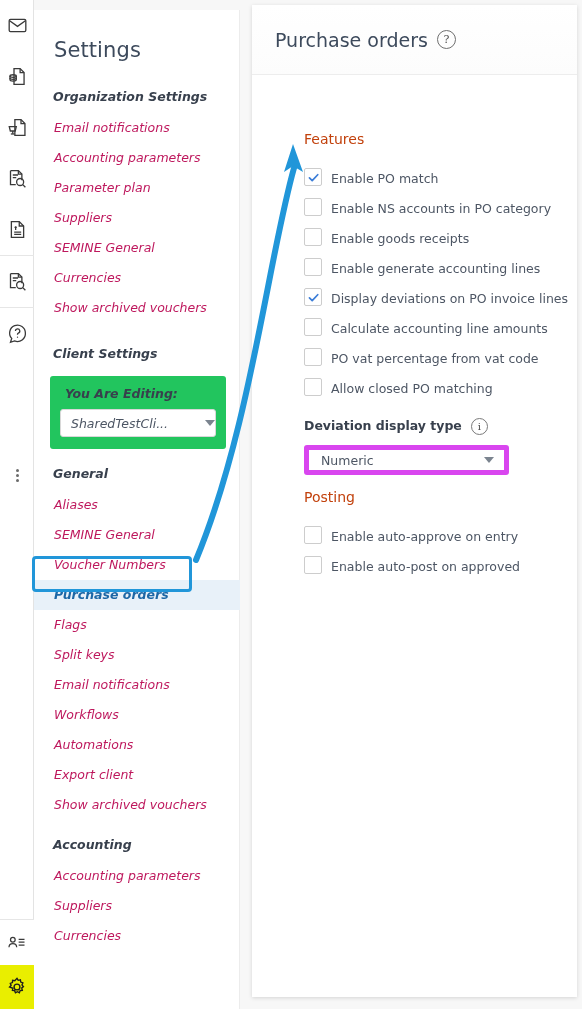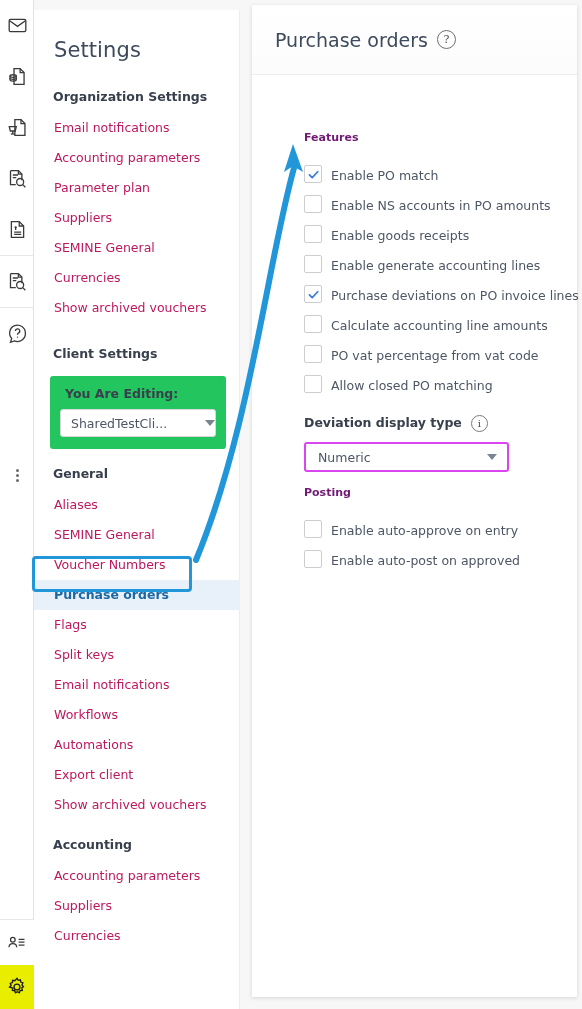--- a/index.html
+++ b/index.html
@@ -42,21 +42,21 @@
   .sidebar {
     position: absolute; left: 34px; top: 10px; width: 206px; height: 1009px;
     background: #ffffff; box-sizing: border-box;
     border-right: 1px solid #ececec;
   }
   .settings-title {
     position: absolute; left: 20px; top: 28px;
     font-size: 21px; color: #3d4a5c; font-weight: 400;
     letter-spacing: 0.1px;
   }
-  .nav { position: absolute; left: 0; top: 70px; width: 206px; }
+  .nav { position: absolute; left: 0; top: 70px; width: 206px; font-style: italic; }
   .group-head {
     font-size: 12.5px; font-weight: bold; color: #38404d;
     padding: 9px 0 9px 19px;
   }
   .nav-item {
     font-size: 12.5px; color: #be185d;
     padding: 8px 0 8px 20px; line-height: 14px;
     cursor: pointer;
   }
   .nav-item.selected {
@@ -96,21 +96,21 @@
   .panel-title { font-size: 19px; color: #3d4a5c; }
   .help-circle {
     margin-left: 9px; width: 17px; height: 17px; border-radius: 50%;
     border: 1.4px solid #6f6f6f; color: #4a4a4a; font-size: 11px;
     display: flex; align-items: center; justify-content: center;
     cursor: pointer; font-family: "DejaVu Serif", serif;
   }
   .panel-body { padding: 56px 0 0 52px; }
 
   .section-head {
-    font-size: 11px; font-weight: bold; color: #701a75; margin-bottom: 9px;
+    font-size: 14px; font-weight: normal; color: #c2410c; margin-bottom: 9px;
   }
   .cb-row { display: flex; align-items: flex-end; height: 30px; }
   .cb {
     width: 18px; height: 18px; border: 1px solid #cdcdcd; border-radius: 2px;
     background: #fff; box-sizing: border-box; flex: 0 0 auto;
     display: flex; align-items: center; justify-content: center;
     cursor: pointer;
   }
   .cb.checked svg { display: block; }
   .cb svg { display: none; }
@@ -119,21 +119,21 @@
   .field-label-row { display: flex; align-items: flex-start; margin-top: 22px; }
   .field-label { font-size: 12.5px; font-weight: bold; color: #38404d; }
   .info-circle {
     margin-left: 9px; width: 15px; height: 15px; border-radius: 50%;
     border: 1.3px solid #7a7a7a; color: #4a4a4a; font-size: 10px;
     display: flex; align-items: center; justify-content: center;
     cursor: pointer; font-family: "DejaVu Serif", serif;
   }
   .select-box {
     margin-top: 10px; width: 205px; height: 30px; background: #fff;
-    border: 2px solid #d946ef; border-radius: 3px;
+    border: 5px solid #d946ef; border-radius: 3px;
     display: flex; align-items: center; justify-content: space-between;
     padding: 0 10px 0 12px; box-sizing: border-box;
     font-size: 12.5px; color: #4d5664; cursor: pointer;
   }
   .posting-head { margin-top: 14px; }
 
   
   .overlay { position: absolute; left: 0; top: 0; width: 582px; height: 1009px;
              pointer-events: none; }
   .hl-box {
@@ -292,21 +292,21 @@
               <path d="M3 8.4l3.4 3.4L13.2 4.6"></path>
             </svg>
         </span>
         <span class="cb-label">Enable PO match</span>
       </div>
 
       <div class="cb-row">
         <span class="cb">
           
         </span>
-        <span class="cb-label">Enable NS accounts in PO amounts</span>
+        <span class="cb-label">Enable NS accounts in PO category</span>
       </div>
 
       <div class="cb-row">
         <span class="cb">
           
         </span>
         <span class="cb-label">Enable goods receipts</span>
       </div>
 
       <div class="cb-row">
@@ -315,21 +315,21 @@
         </span>
         <span class="cb-label">Enable generate accounting lines</span>
       </div>
 
       <div class="cb-row">
         <span class="cb checked">
           <svg width="13" height="13" viewBox="0 0 16 16" fill="none" stroke="#3b7dd8" stroke-width="2.1" stroke-linecap="round" stroke-linejoin="round">
               <path d="M3 8.4l3.4 3.4L13.2 4.6"></path>
             </svg>
         </span>
-        <span class="cb-label">Purchase deviations on PO invoice lines</span>
+        <span class="cb-label">Display deviations on PO invoice lines</span>
       </div>
 
       <div class="cb-row">
         <span class="cb">
           
         </span>
         <span class="cb-label">Calculate accounting line amounts</span>
       </div>
 
       <div class="cb-row">

